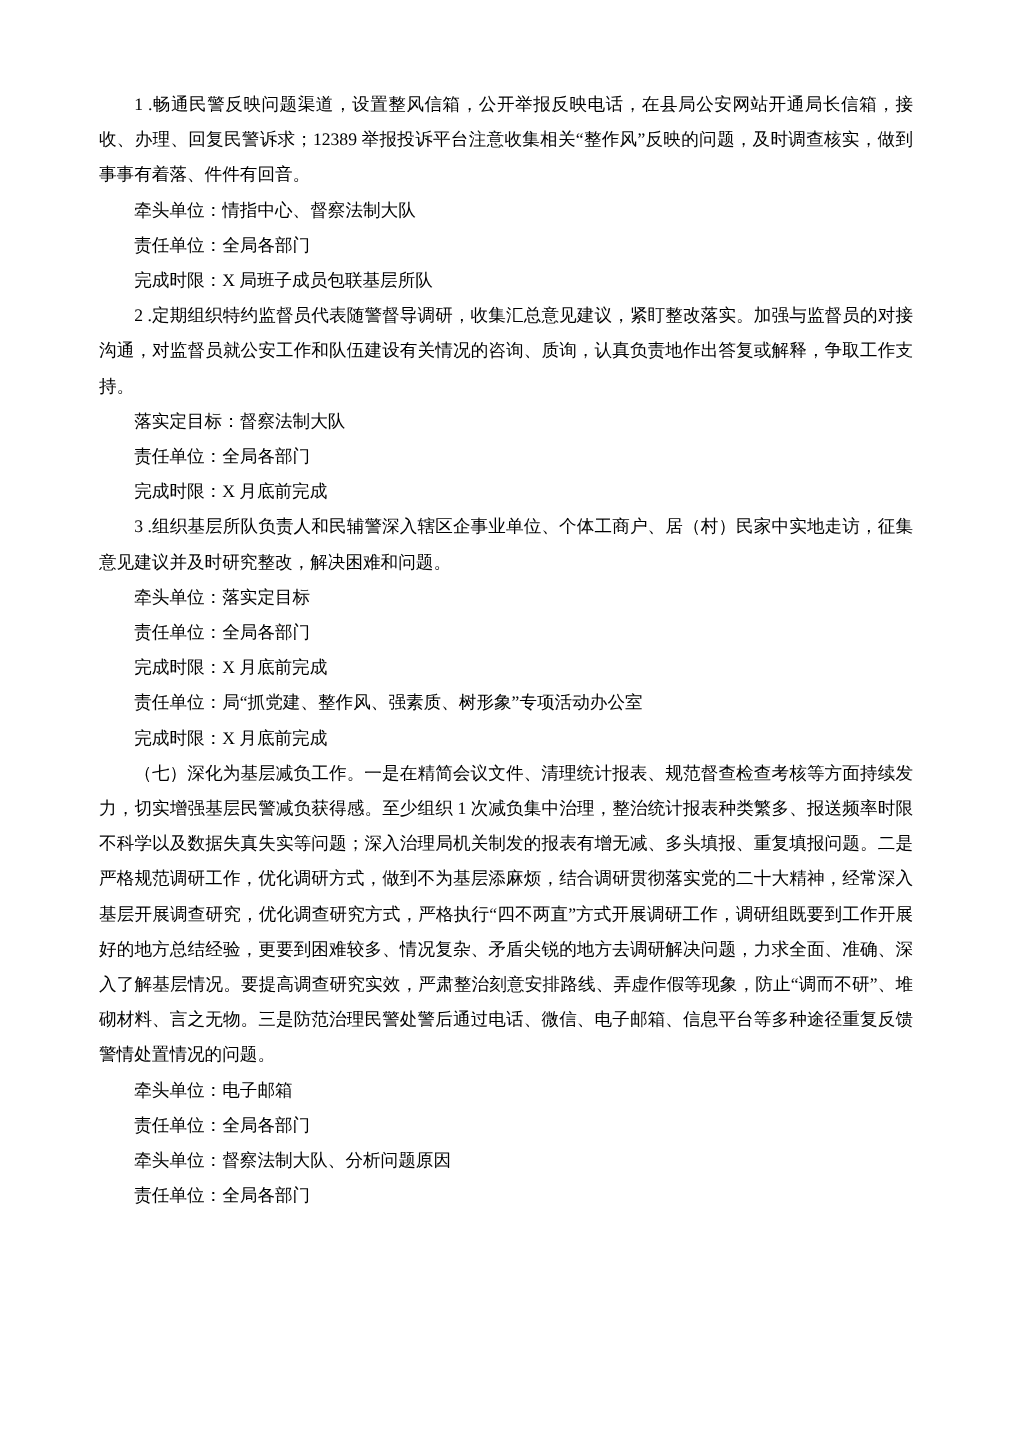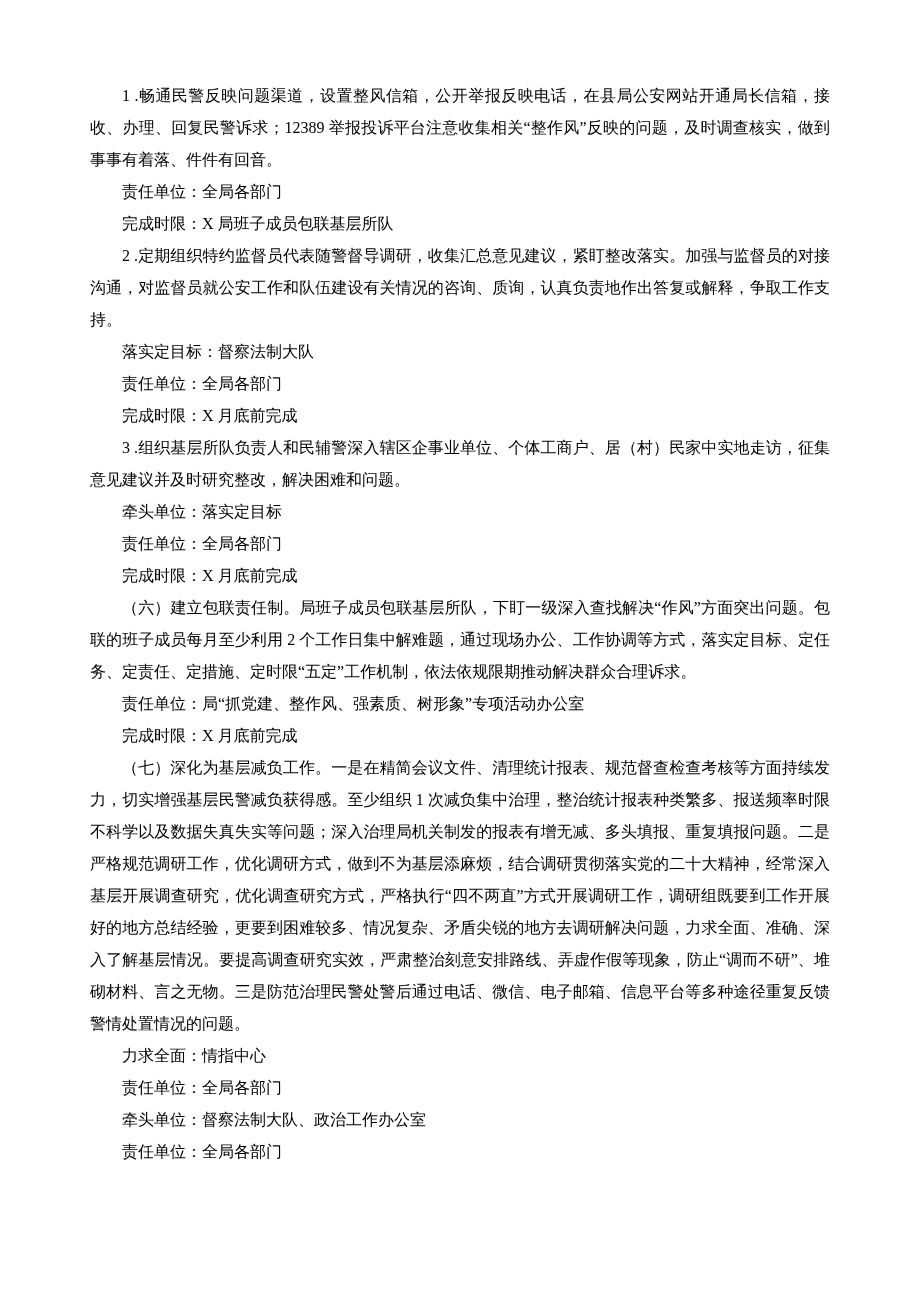--- a/index.html
+++ b/index.html
@@ -24,31 +24,31 @@
     .detail-line {
       text-indent: 2em;
       margin: 0;
     }
   </style>
 </head>
 <body>
 
 <div id="content">
     <p class="paragraph">1 .畅通民警反映问题渠道，设置整风信箱，公开举报反映电话，在县局公安网站开通局长信箱，接收、办理、回复民警诉求；12389 举报投诉平台注意收集相关“整作风”反映的问题，及时调查核实，做到事事有着落、件件有回音。</p>
+    <p class="detail-line">牵头单位：情指中心、督察法制大队</p>
     <p class="detail-line">责任单位：全局各部门</p>
     <p class="detail-line">完成时限：X 局班子成员包联基层所队</p>
     <p class="paragraph">2 .定期组织特约监督员代表随警督导调研，收集汇总意见建议，紧盯整改落实。加强与监督员的对接沟通，对监督员就公安工作和队伍建设有关情况的咨询、质询，认真负责地作出答复或解释，争取工作支持。</p>
     <p class="detail-line">落实定目标：督察法制大队</p>
     <p class="detail-line">责任单位：全局各部门</p>
     <p class="detail-line">完成时限：X 月底前完成</p>
     <p class="paragraph">3 .组织基层所队负责人和民辅警深入辖区企事业单位、个体工商户、居（村）民家中实地走访，征集意见建议并及时研究整改，解决困难和问题。</p>
     <p class="detail-line">牵头单位：落实定目标</p>
     <p class="detail-line">责任单位：全局各部门</p>
     <p class="detail-line">完成时限：X 月底前完成</p>
-    <p class="paragraph">（六）建立包联责任制。局班子成员包联基层所队，下盯一级深入查找解决“作风”方面突出问题。包联的班子成员每月至少利用 2 个工作日集中解难题，通过现场办公、工作协调等方式，落实定目标、定任务、定责任、定措施、定时限“五定”工作机制，依法依规限期推动解决群众合理诉求。</p>
     <p class="detail-line">责任单位：局“抓党建、整作风、强素质、树形象”专项活动办公室</p>
     <p class="detail-line">完成时限：X 月底前完成</p>
     <p class="paragraph">（七）深化为基层减负工作。一是在精简会议文件、清理统计报表、规范督查检查考核等方面持续发力，切实增强基层民警减负获得感。至少组织 1 次减负集中治理，整治统计报表种类繁多、报送频率时限不科学以及数据失真失实等问题；深入治理局机关制发的报表有增无减、多头填报、重复填报问题。二是严格规范调研工作，优化调研方式，做到不为基层添麻烦，结合调研贯彻落实党的二十大精神，经常深入基层开展调查研究，优化调查研究方式，严格执行“四不两直”方式开展调研工作，调研组既要到工作开展好的地方总结经验，更要到困难较多、情况复杂、矛盾尖锐的地方去调研解决问题，力求全面、准确、深入了解基层情况。要提高调查研究实效，严肃整治刻意安排路线、弄虚作假等现象，防止“调而不研”、堆砌材料、言之无物。三是防范治理民警处警后通过电话、微信、电子邮箱、信息平台等多种途径重复反馈警情处置情况的问题。</p>
-    <p class="detail-line">力求全面：情指中心</p>
+    <p class="detail-line">牵头单位：电子邮箱</p>
     <p class="detail-line">责任单位：全局各部门</p>
-    <p class="detail-line">牵头单位：督察法制大队、政治工作办公室</p>
+    <p class="detail-line">牵头单位：督察法制大队、分析问题原因</p>
     <p class="detail-line">责任单位：全局各部门</p>
   </div>
 
 </body></html>

